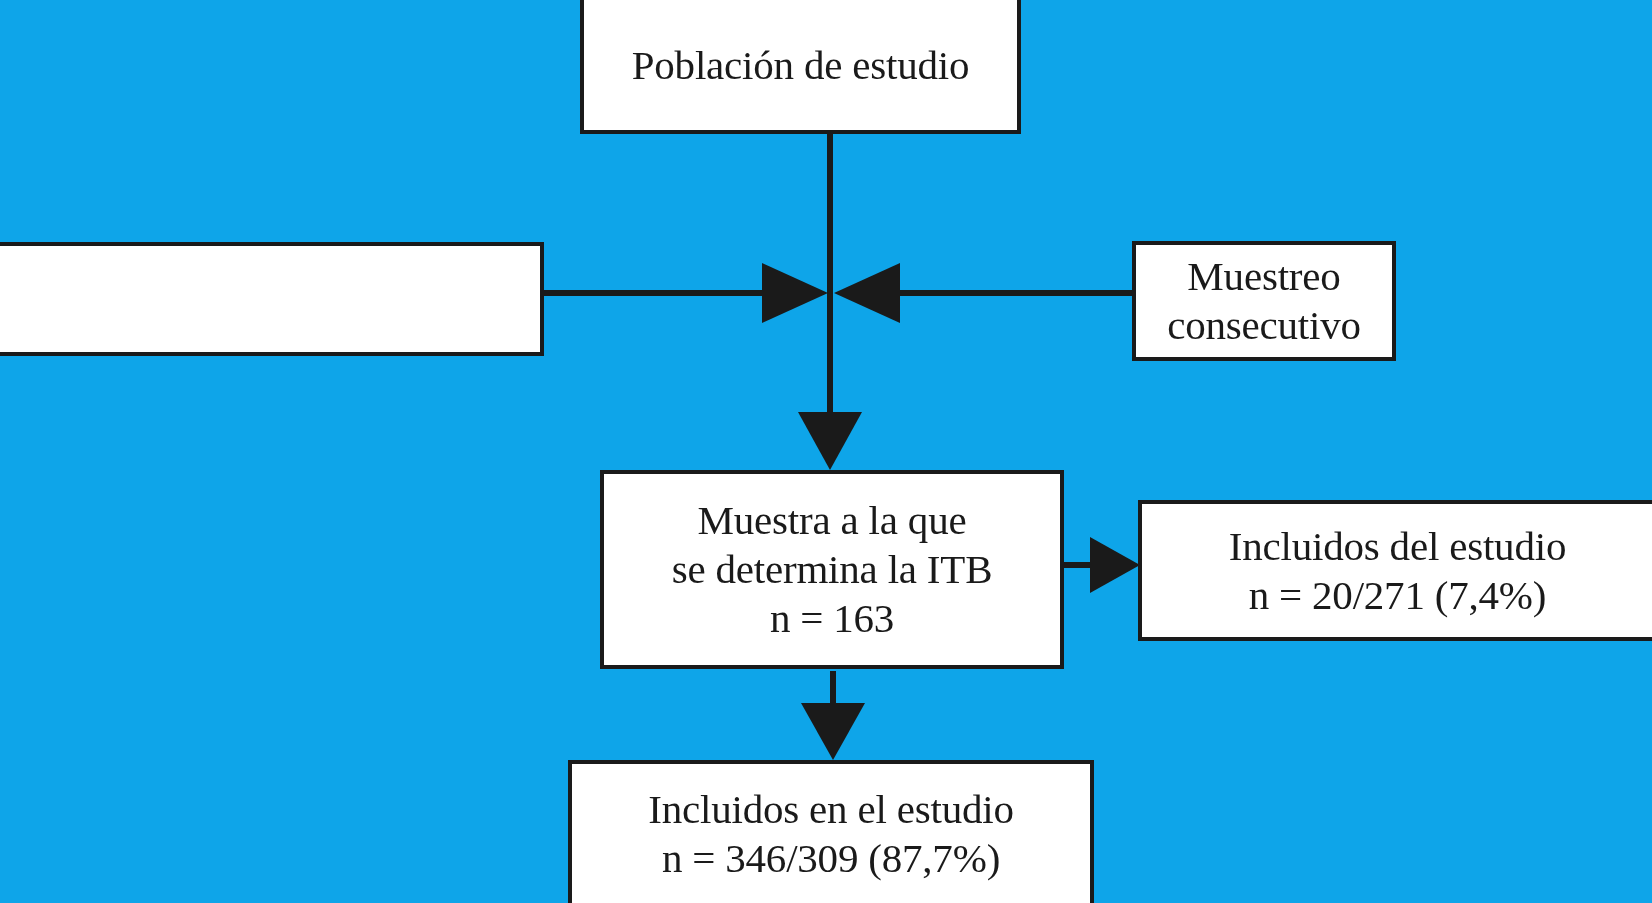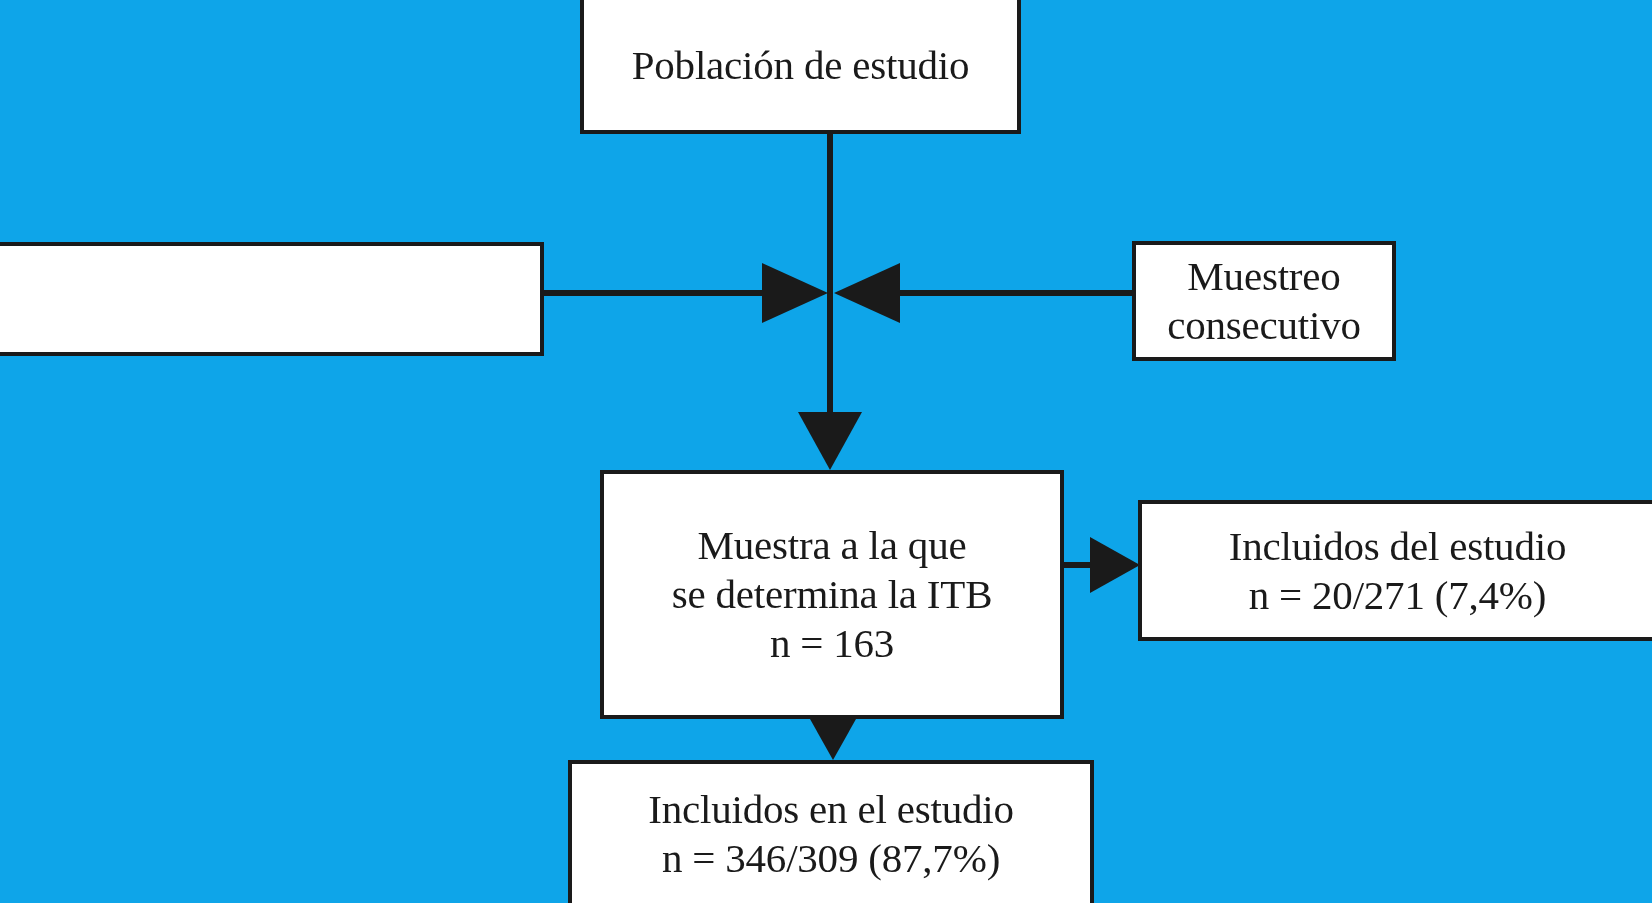--- a/index.html
+++ b/index.html
@@ -33,21 +33,21 @@
     z-index: 3;
   }
   .node .line {
     display: block;
     white-space: nowrap;
   }
   
   #node-poblacion      { left: 580px;  top: -4px;  width: 441px; height: 138px; }
   #node-predeterminada { left: -4px;   top: 242px; width: 548px; height: 114px; }
   #node-consecutivo    { left: 1132px; top: 233px; width: 264px; height: 120px; margin-top: 8px; }
-  #node-itb            { left: 600px;  top: 470px; width: 464px; height: 249px; }
+  #node-itb            { left: 600px;  top: 470px; width: 464px; height: 199px; }
   #node-excluidos      { left: 1138px; top: 500px; width: 519px; height: 141px; }
   #node-incluidos      { left: 568px;  top: 760px; width: 526px; height: 147px; }
 
   
   #connectors {
     position: absolute;
     left: 0; top: 0;
     width: 1652px;
     height: 903px;
     z-index: 1;

